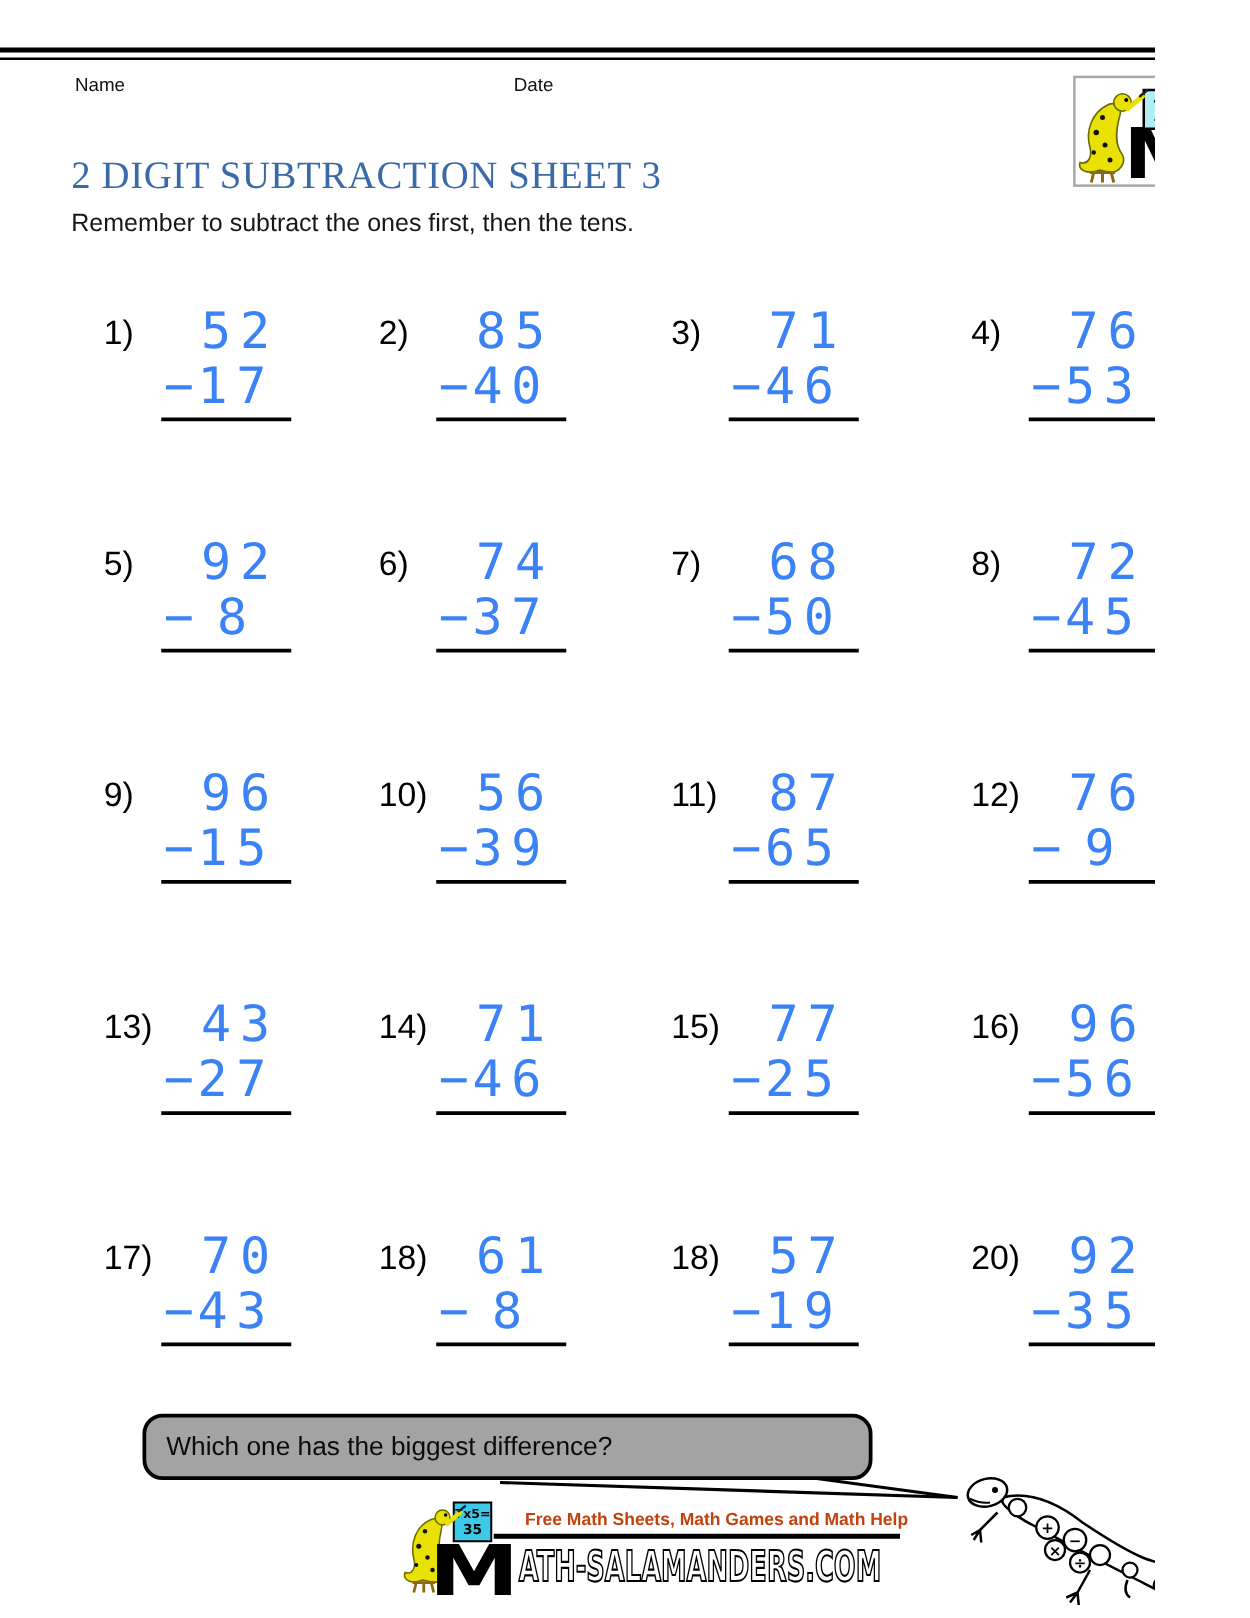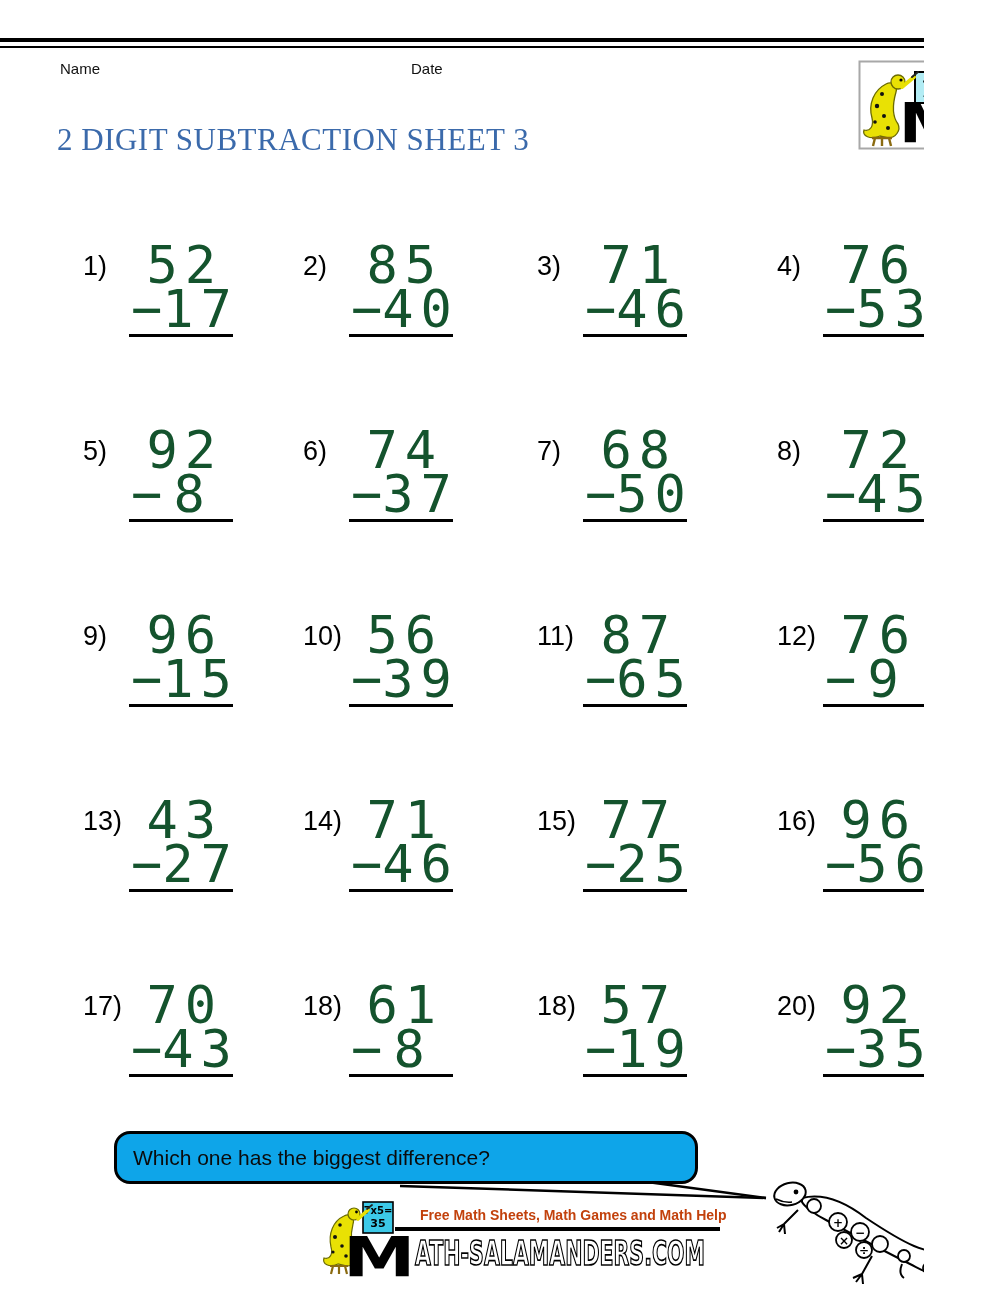--- a/index.html
+++ b/index.html
@@ -17,29 +17,29 @@
 
   .sheet-title{position:absolute;left:57px;top:122px;font-family:"Liberation Serif",serif;
                font-size:31px;letter-spacing:.5px;color:#3b6aab;}
   .instruction{position:absolute;left:57px;top:168px;font-size:20px;color:#161616;}
 
   
   .problems{position:absolute;left:83px;top:243px;display:grid;
             grid-template-columns:220px 234px 240px 180px;grid-auto-rows:185px;}
   .problem{display:flex;align-items:flex-start;}
   .pnum{flex:0 0 46px;font-size:27px;padding-top:8px;color:#000;}
-  .work{width:104px;font-family:"DejaVu Sans Mono",monospace;font-size:52px;color:#14532d;}
+  .work{width:104px;font-family:"DejaVu Sans Mono",monospace;font-size:40px;color:#3b82f6;}
   .minuend{height:44px;line-height:44px;text-align:right;padding-right:10px;letter-spacing:7px;}
   .subrow{display:flex;height:44px;line-height:44px;border-bottom:3px solid #000;padding-bottom:3px;}
   .minus{flex:0 0 auto;margin-left:2px;}
   .subval{flex:1;text-align:center;padding-right:10px;letter-spacing:7px;}
 
   
   .bubble{position:absolute;left:114px;top:1131px;width:578px;height:47px;border:3px solid #000;
-          border-radius:16px;background:#0ea5e9;display:flex;align-items:center;z-index:2;}
+          border-radius:16px;background:#a3a3a3;display:flex;align-items:center;z-index:2;}
   .bubble span{padding-left:16px;font-size:21px;color:#0b0b0b;}
   .tail-svg{position:absolute;left:0;top:1170px;z-index:1;}
 
   
   .footer-logo{position:absolute;left:320px;top:1194px;}
   .tagline{position:absolute;left:420px;top:1207px;font-size:14px;font-weight:bold;color:#c2410c;}
   .footer-rule{position:absolute;left:395px;top:1227px;width:325px;height:4px;background:#000;}
   .site-m-svg{position:absolute;left:341px;top:1230px;}
   .site-text-svg{position:absolute;left:413px;top:1232px;}
   .mascot-svg{position:absolute;left:752px;top:1172px;}
@@ -78,20 +78,21 @@
         <circle cx="26" cy="56" r="2" fill="#111"></circle>
         <circle cx="17" cy="62" r="1.8" fill="#111"></circle>
         <circle cx="30" cy="68" r="2" fill="#111"></circle>
 
         <path d="M 14,78 L 34,78 M 17,78 L 15,86 M 31,78 L 33,86 M 24,78 L 24,86" stroke="#8a6a10" stroke-width="2.4" fill="none"></path>
       </g>
     </svg>
   </div>
 
   <div class="sheet-title">2 DIGIT SUBTRACTION SHEET 3</div>
+  <div class="instruction">Remember to subtract the ones first, then the tens.</div>
 
   <div class="problems">
 
     <div class="problem">
       <span class="pnum">1)</span>
       <div class="work">
         <div class="minuend">52</div>
         <div class="subrow">
           <span class="minus">−</span>
           <span class="subval">17</span>

